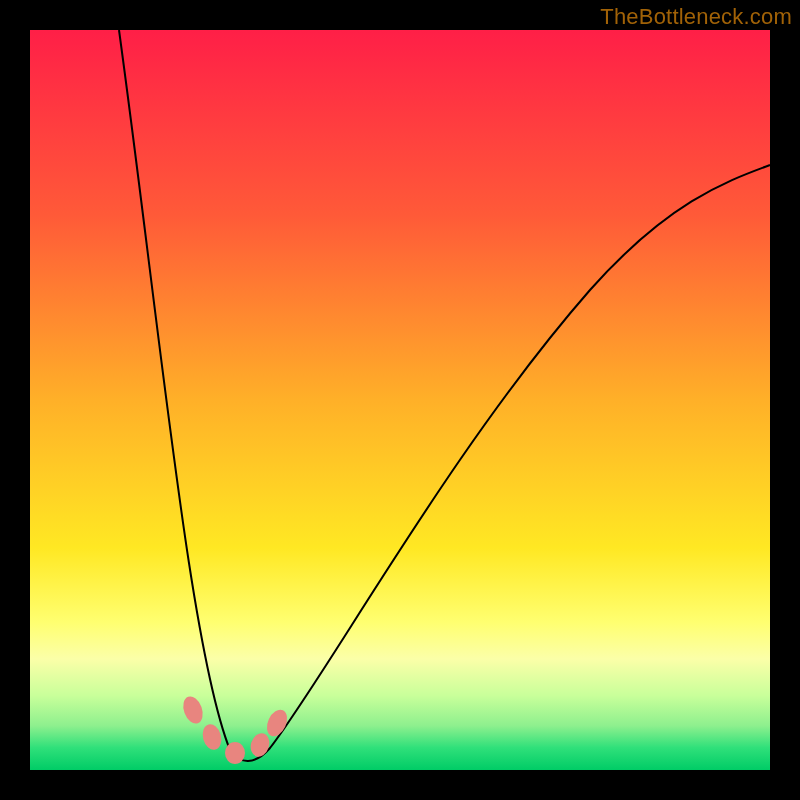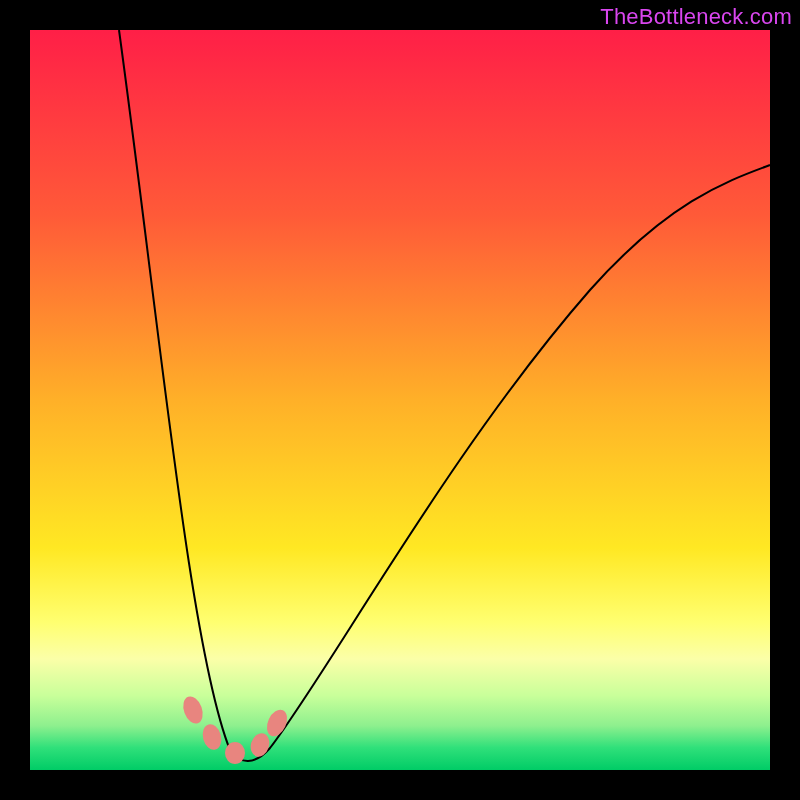--- a/index.html
+++ b/index.html
@@ -44,21 +44,21 @@
     top: 30px;
     left: 30px;
     width: 740px;
     height: 740px;
     overflow: visible;
   }
   .watermark {
     position: absolute;
     top: 4px;
     right: 8px;
-    color: #d946ef;
+    color: #a16207;
     font-size: 22px;
     font-weight: 400;
     letter-spacing: 0.2px;
   }
 </style>
 </head>
 <body>
 
 <div class="frame">
   <div class="plot-bg"></div>

